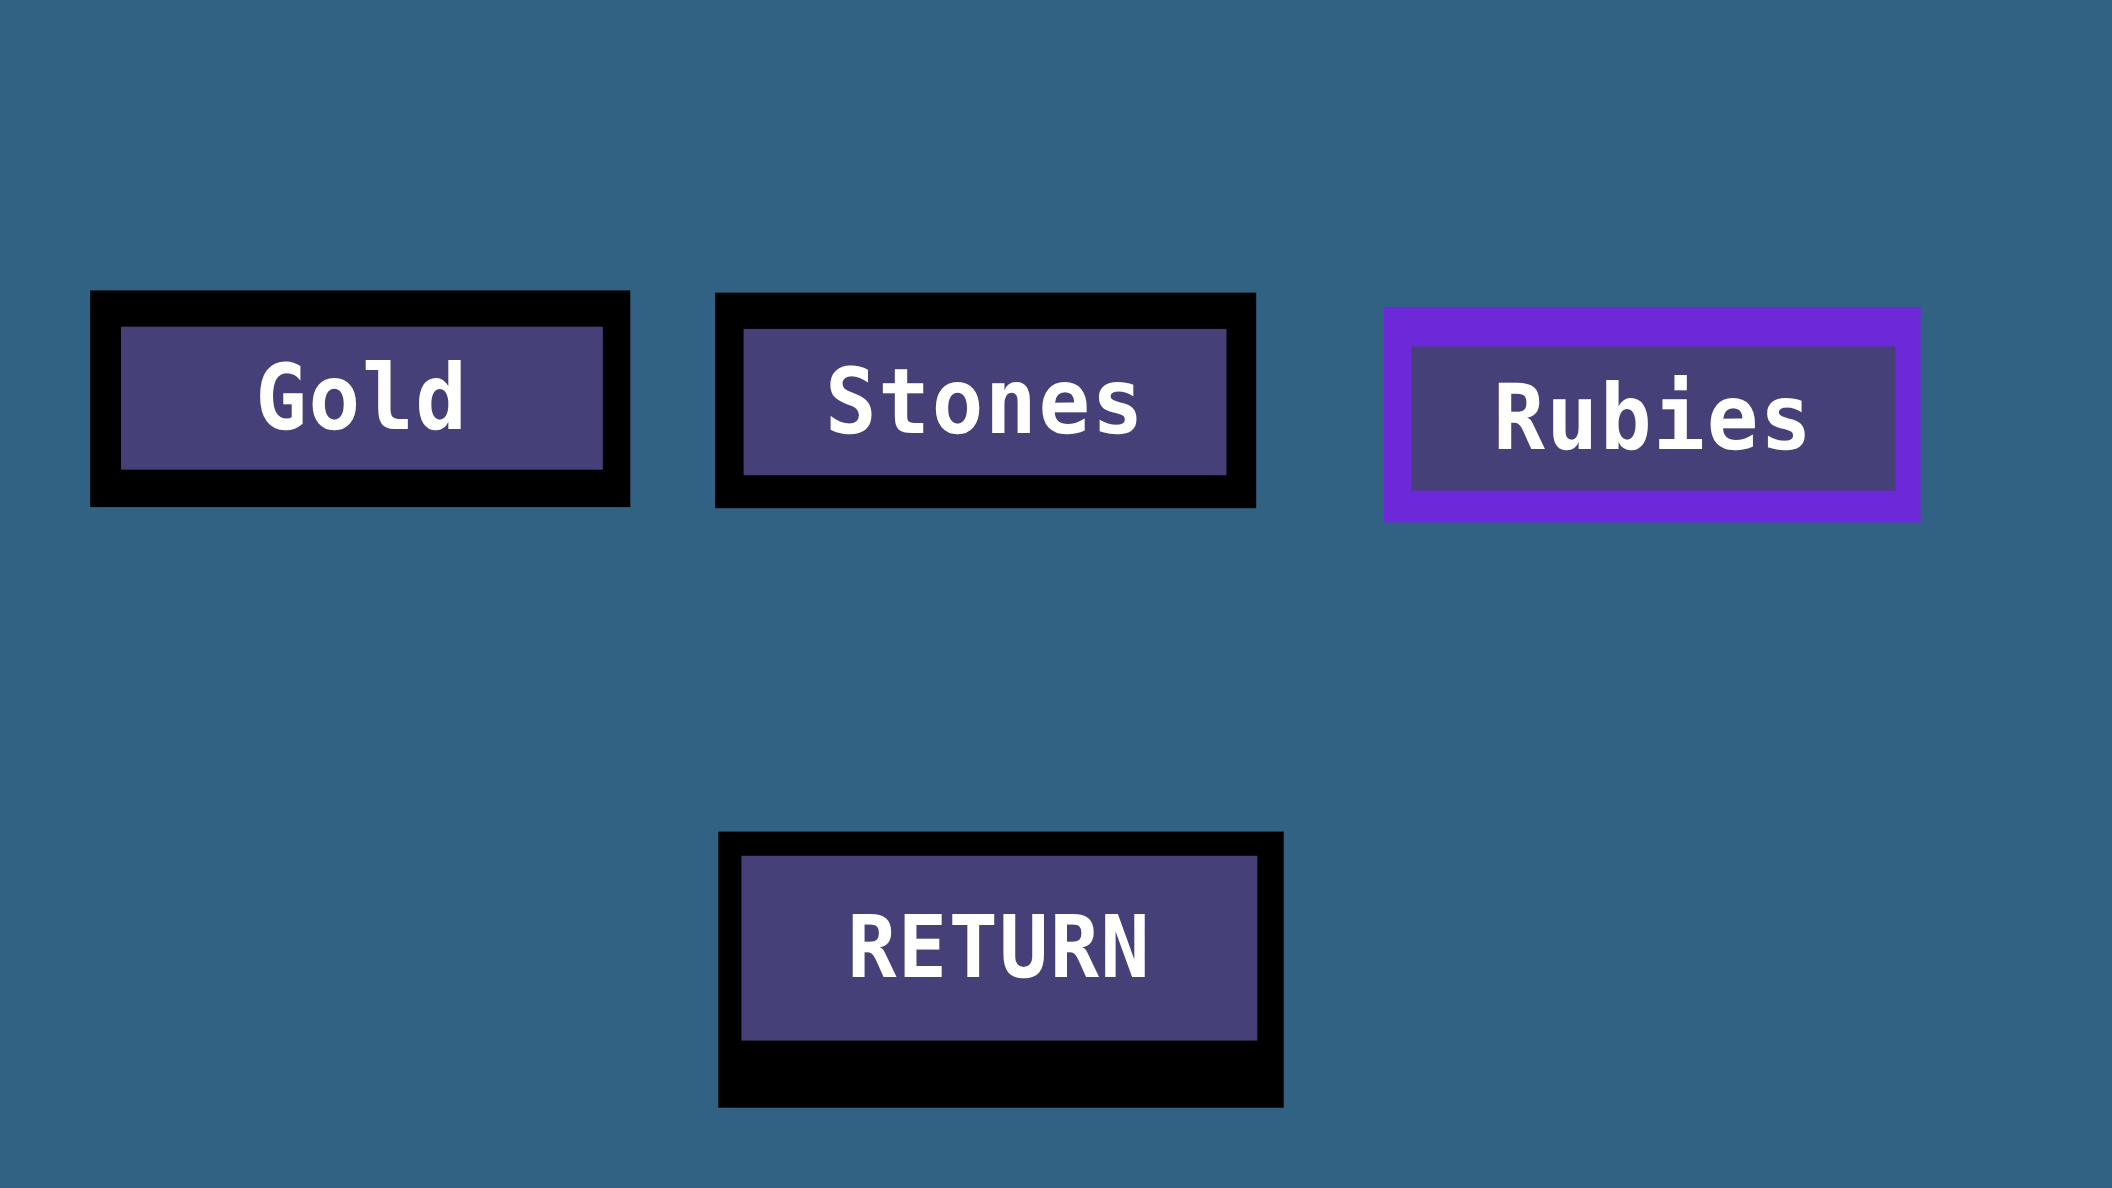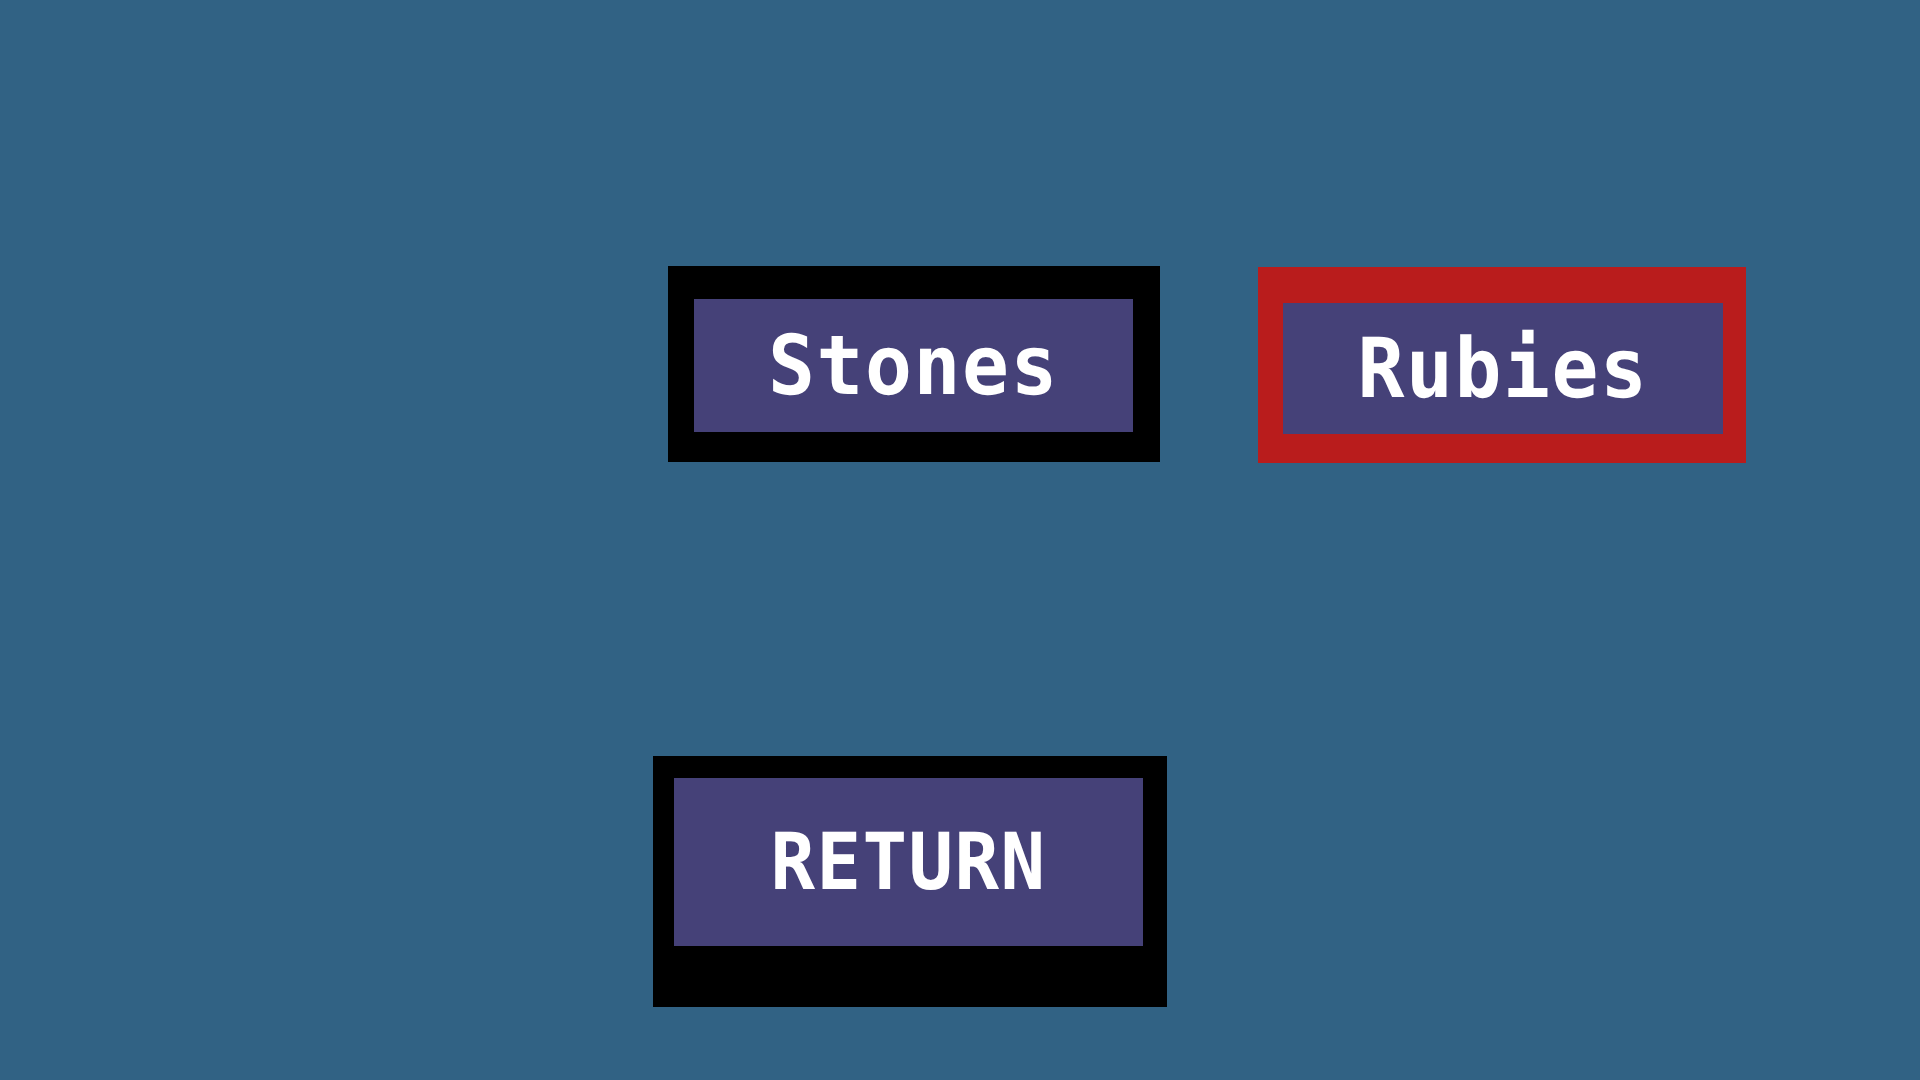--- a/index.html
+++ b/index.html
@@ -63,21 +63,21 @@
     width: 491px; height: 197px;
   }
   #btn-gold .face {
     left: 28px; top: 33px;
     width: 438px; height: 130px;
   }
   #btn-gold .label { font-size: 78px; }
 
   
   #btn-stones {
-    left: 668px; top: 266px;
+    left: 650px; top: 266px;
     width: 492px; height: 196px;
   }
   #btn-stones .face {
     left: 26px; top: 33px;
     width: 439px; height: 133px;
   }
   #btn-stones .label { font-size: 78px; }
 
   
   #btn-rubies {
@@ -99,28 +99,33 @@
     left: 21px; top: 22px;
     width: 469px; height: 168px;
   }
   #btn-return .label { font-size: 74px; }
 </style>
 </head>
 <body style="background: rgb(49, 98, 132);">
 
 <div id="screen" style="background: rgb(49, 98, 132);">
 
+  <div class="btn" id="btn-gold" style="background: rgb(0, 0, 0);">
+    <div class="face" style="background: rgb(69, 65, 120);">
+      <span class="label" style="color: rgb(255, 255, 255);">Gold</span>
+    </div>
+  </div>
 
   <div class="btn" id="btn-stones" style="background: rgb(0, 0, 0);">
     <div class="face" style="background: rgb(69, 65, 120);">
       <span class="label" style="color: rgb(255, 255, 255);">Stones</span>
     </div>
   </div>
 
-  <div class="btn" id="btn-rubies" style="background: #b91c1c;">
+  <div class="btn" id="btn-rubies" style="background: #6d28d9; margin-top: 12px;">
     <div class="face" style="background: rgb(69, 65, 120);">
       <span class="label" style="color: rgb(255, 255, 255);">Rubies</span>
     </div>
   </div>
 
   <div class="btn" id="btn-return" style="background: rgb(0, 0, 0);">
     <div class="face" style="background: rgb(69, 65, 120);">
       <span class="label" style="color: rgb(255, 255, 255);">RETURN</span>
     </div>
   </div>

